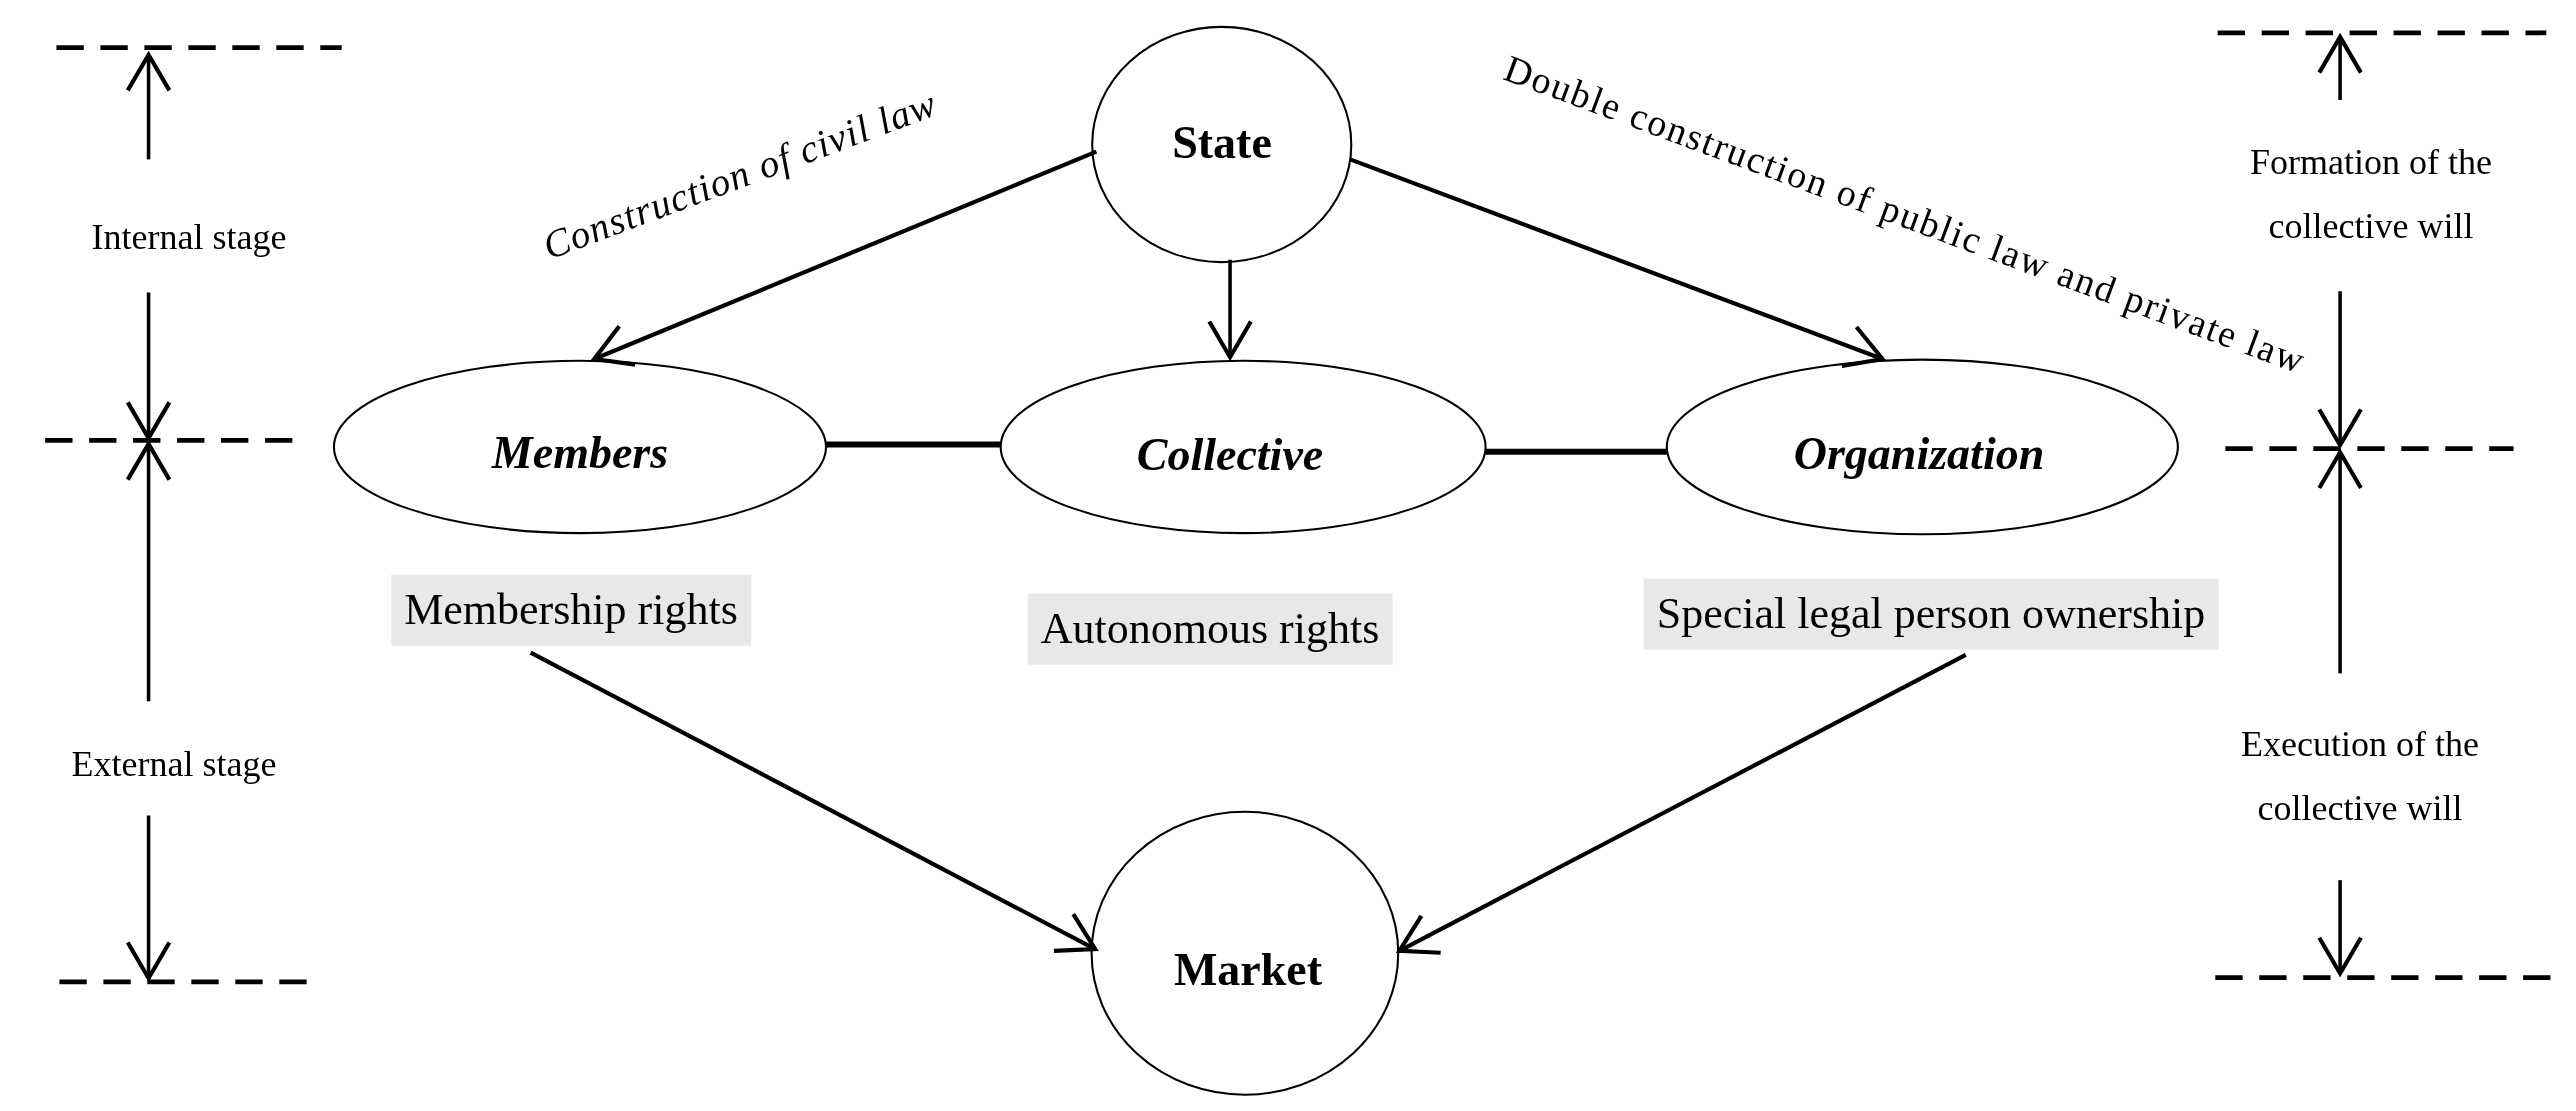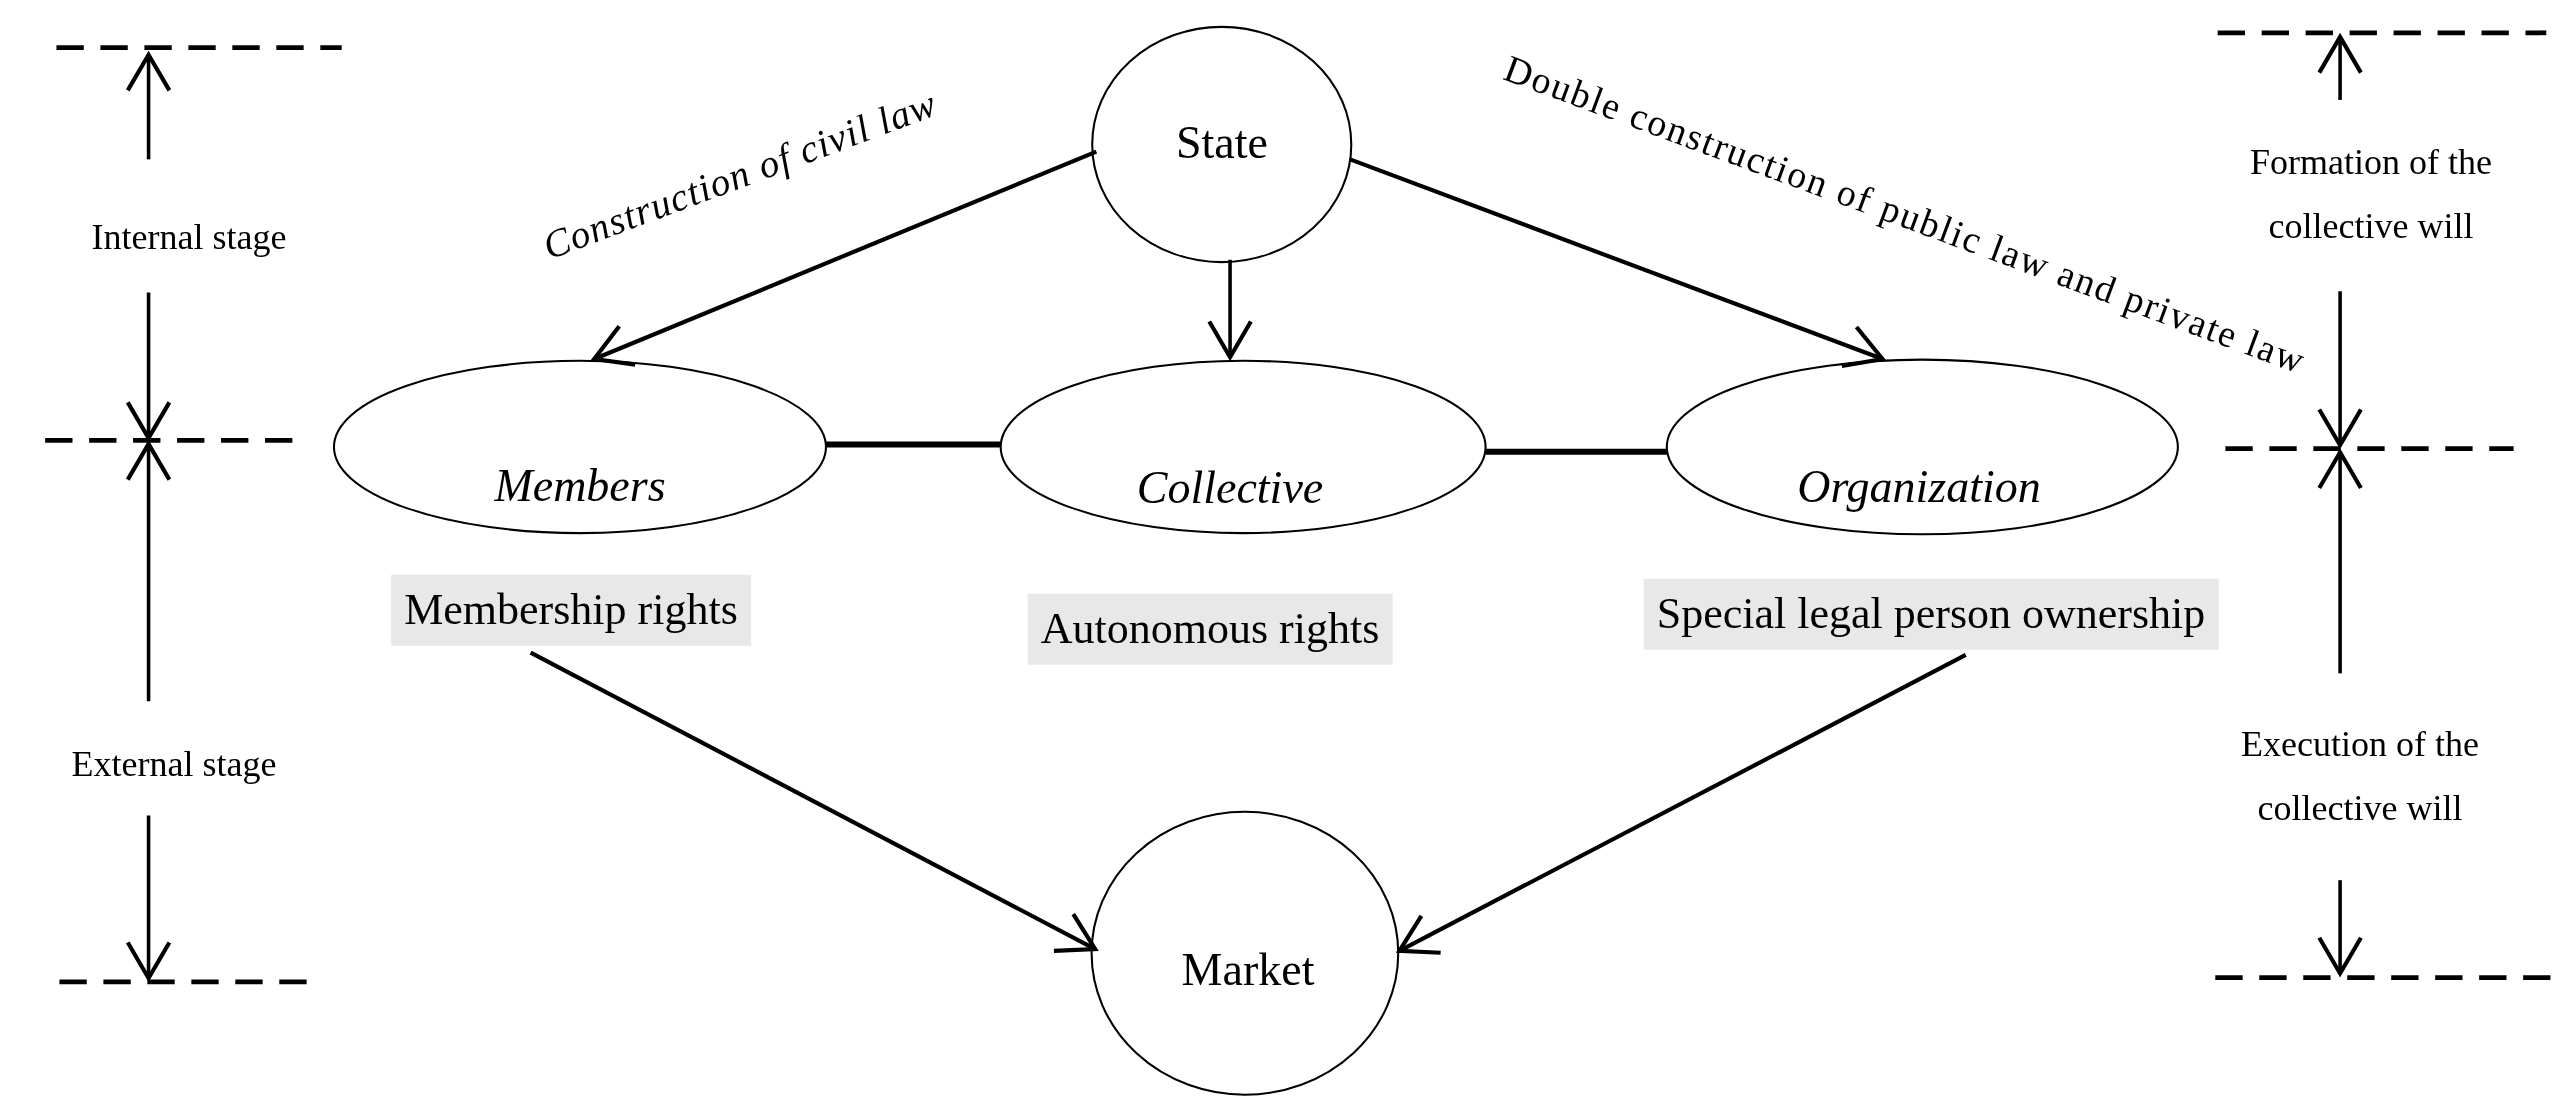--- a/index.html
+++ b/index.html
@@ -15,22 +15,22 @@
   .canvas svg { position: absolute; left: 0; top: 0; }
   .lbl {
     position: absolute;
     transform: translate(-50%, -50%);
     white-space: nowrap;
     font-size: 36px;
     line-height: 1.15;
     color: #000;
     text-align: center;
   }
-  .node-lbl  { font-weight: normal; font-size: 46px; }
-  .node-lbl.it { font-style: italic; margin-top: 33px; }
+  .node-lbl  { font-weight: bold; font-size: 46px; }
+  .node-lbl.it { font-style: italic; }
   .hl {
     background: #e8e8e8;
     padding: 10px 13px;
     font-size: 44px;
   }
   .twoline { line-height: 1.78; }
   .rot-it { font-style: italic; font-size: 39px; letter-spacing: 1.2px; }
   .rot-rm { font-size: 38px; letter-spacing: 1.8px; }
 </style>
 </head>

